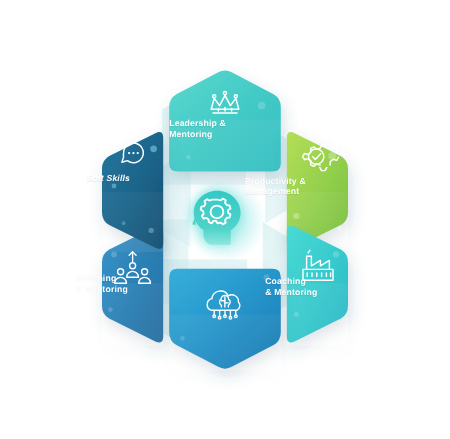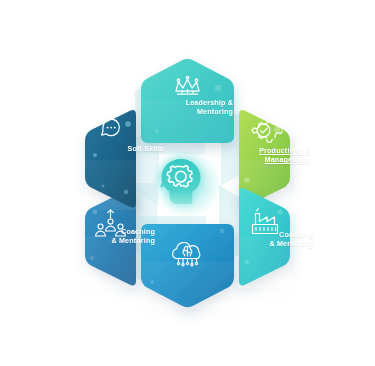--- a/index.html
+++ b/index.html
@@ -29,32 +29,32 @@
     height: 366px;
   }
 
   .seg-label {
     position: absolute;
     color: #ffffff;
     font-size: 7.2px;
     font-weight: bold;
     line-height: 9.2px;
     letter-spacing: 0.15px;
-    text-align: right;
+    text-align: left;
     width: 92px;
     pointer-events: none;
     text-shadow: 0 0.5px 1px rgba(0,0,0,0.10);
   }
 
   .lbl-leadership   { left: 141px; top: 98px; }
-  .lbl-productivity { left: 218px; top: 146px; text-decoration: underline; }
+  .lbl-productivity { left: 204px; top: 146px; }
   .lbl-coaching-r   { left: 221px; top: 230px; }
   .lbl-data         { left: 141px; top: 269px; }
   .lbl-coaching-l   { left: 63px;  top: 227px; }
-  .lbl-soft         { left: 72px;  top: 144px; }
+  .lbl-soft         { left: 72px;  top: 144px; font-style: italic; }
 </style>
 </head>
 <body>
 
 <div id="diagram">
 
   <svg id="wheel" viewBox="0 0 375 366">
     <defs>
 
       <linearGradient id="g-leadership" x1="0" y1="0" x2="1" y2="1">

